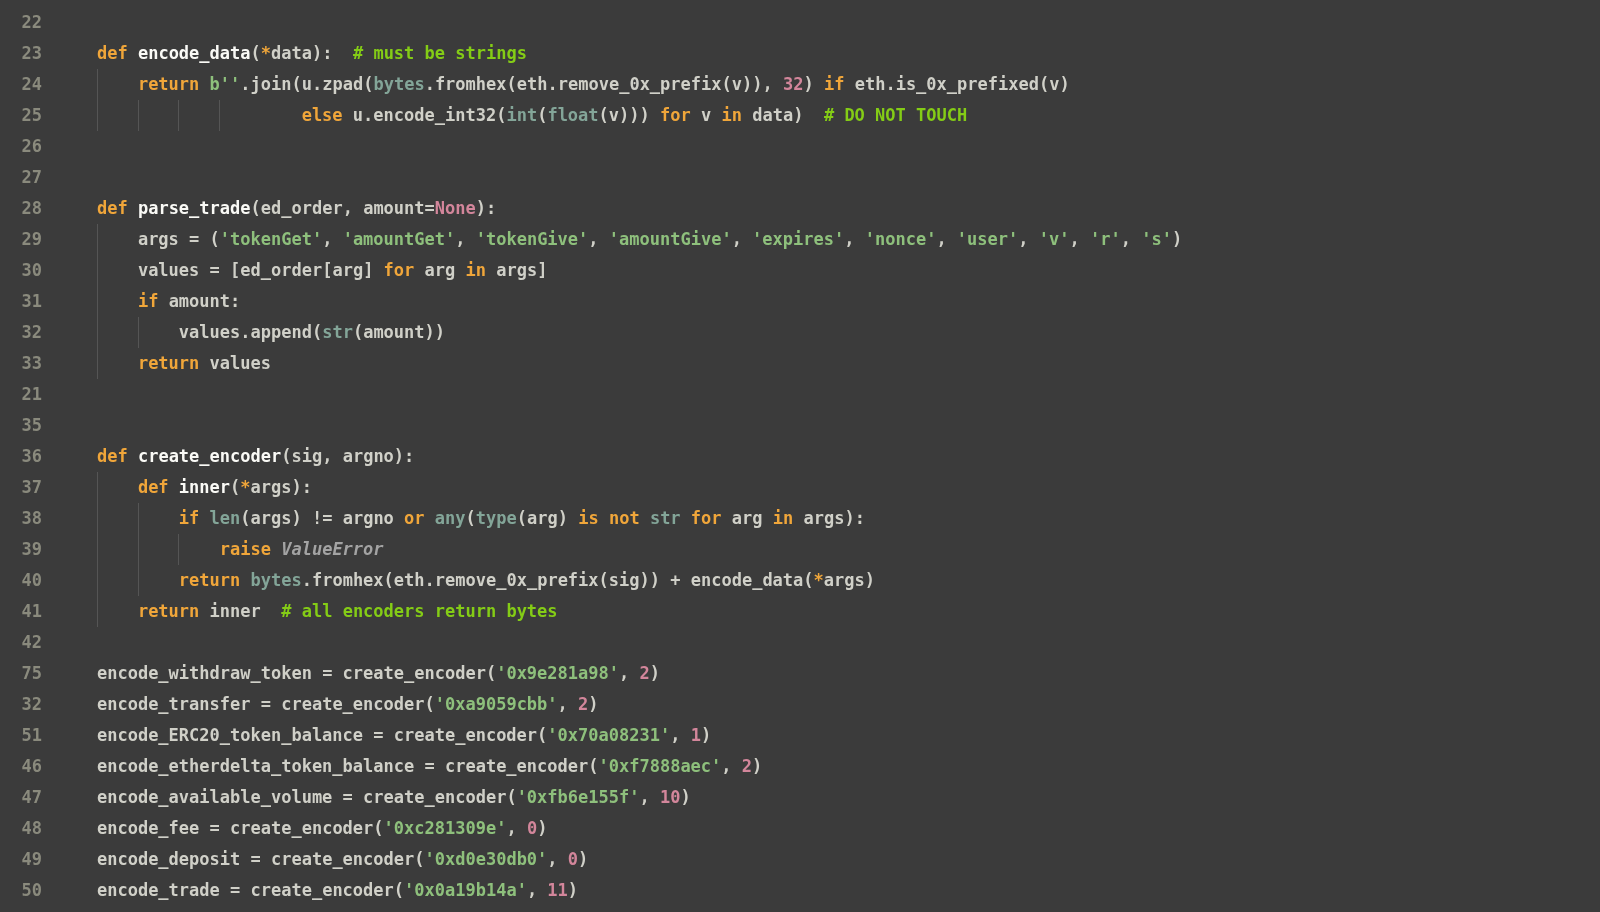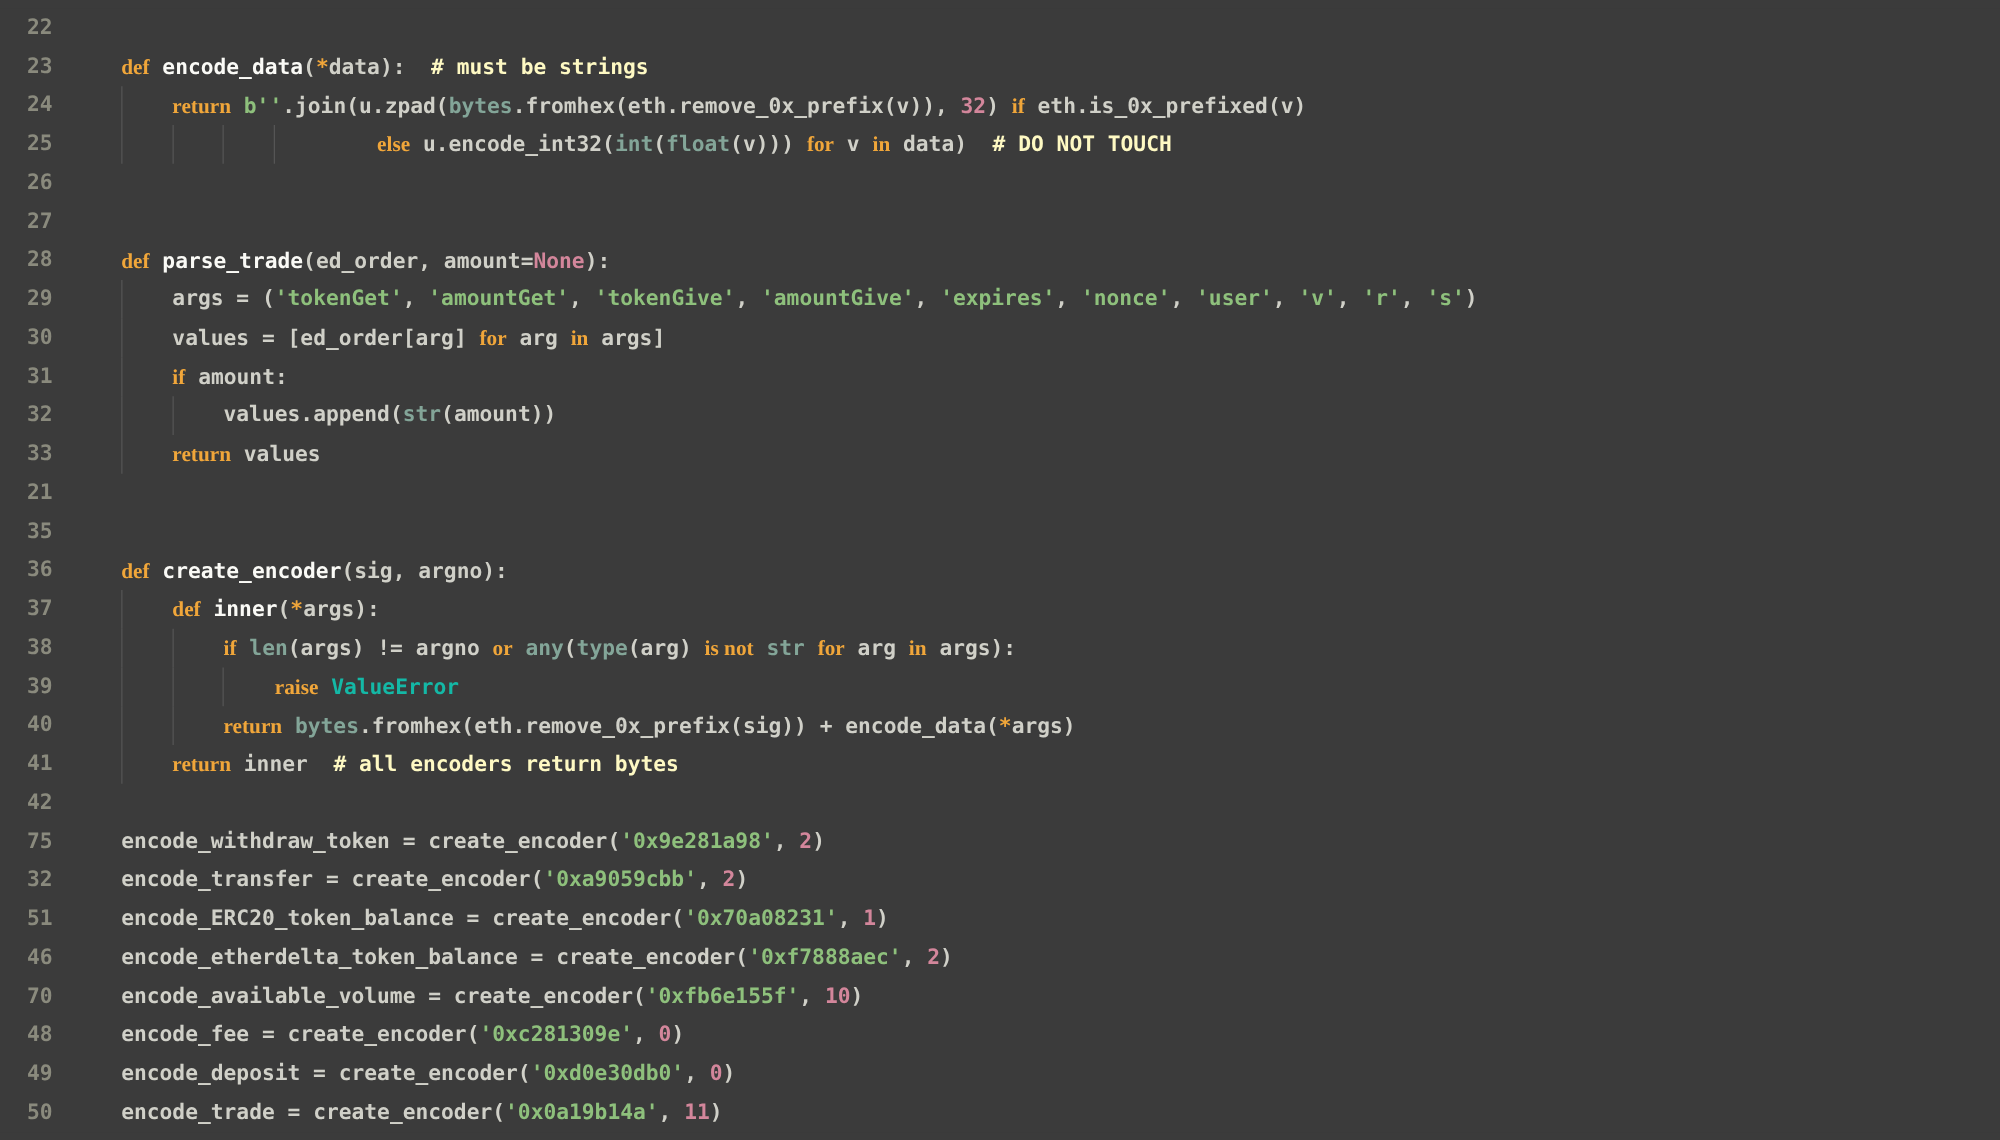--- a/index.html
+++ b/index.html
@@ -44,32 +44,32 @@
     position: relative;
   }
   .indent-guide {
     position: absolute;
     top: 0;
     bottom: 0;
     width: 1px;
     background: #555;
   }
   
-  .kw      { color: #f0a63a; font-family: Liberation Serif, serif; }   
+  .kw      { color: #f0a63a; }   
   .fn      { color: #fafaf6; }   
   .id      { color: #d0d0c8; }   
   .param   { color: #d0d0c8; }   
   .str     { color: #8ec07c; }   
   .num     { color: #d3869b; }   
   .builtin { color: #83a598; }   
   .const   { color: #d3869b; }   
   .op      { color: #d0d0c8; }   
-  .comment { color: #fef9c3; }   
+  .comment { color: #84cc16; }   
   .star    { color: #f0a63a; }
-  .err     { color: #14b8a6; }   
+  .err     { color: #a3a3a3; font-style: italic; }   
 </style>
 </head>
 <body>
 
 <div class="editor">
   <div class="gutter" id="gutter">
       <div class="ln">22</div>
       <div class="ln">23</div>
       <div class="ln">24</div>
       <div class="ln">25</div>
@@ -87,19 +87,19 @@
       <div class="ln">37</div>
       <div class="ln">38</div>
       <div class="ln">39</div>
       <div class="ln">40</div>
       <div class="ln">41</div>
       <div class="ln">42</div>
       <div class="ln">75</div>
       <div class="ln">32</div>
       <div class="ln">51</div>
       <div class="ln">46</div>
-      <div class="ln">70</div>
+      <div class="ln">47</div>
       <div class="ln">48</div>
       <div class="ln">49</div>
       <div class="ln">50</div>
     </div>
   <div class="code" id="code"><div class="line"><span style="position: relative; z-index: 1;"><span class="op">    </span></span></div><div class="line"><span style="position: relative; z-index: 1;"><span class="op">    </span><span class="kw">def</span><span class="op"> </span><span class="fn">encode_data</span><span class="op">(</span><span class="star">*</span><span class="param">data</span><span class="op">):  </span><span class="comment"># must be strings</span></span></div><div class="line"><div class="indent-guide" style="left: 40.8px;"></div><span style="position: relative; z-index: 1;"><span class="op">        </span><span class="kw">return</span><span class="op"> </span><span class="str">b''</span><span class="op">.</span><span class="id">join</span><span class="op">(</span><span class="id">u</span><span class="op">.</span><span class="id">zpad</span><span class="op">(</span><span class="builtin">bytes</span><span class="op">.</span><span class="id">fromhex</span><span class="op">(</span><span class="id">eth</span><span class="op">.</span><span class="id">remove_0x_prefix</span><span class="op">(</span><span class="id">v</span><span class="op">)), </span><span class="num">32</span><span class="op">) </span><span class="kw">if</span><span class="op"> </span><span class="id">eth</span><span class="op">.</span><span class="id">is_0x_prefixed</span><span class="op">(</span><span class="id">v</span><span class="op">)</span></span></div><div class="line"><div class="indent-guide" style="left: 40.8px;"></div><div class="indent-guide" style="left: 81.6px;"></div><div class="indent-guide" style="left: 122.4px;"></div><div class="indent-guide" style="left: 163.2px;"></div><span style="position: relative; z-index: 1;"><span class="op">                        </span><span class="kw">else</span><span class="op"> </span><span class="id">u</span><span class="op">.</span><span class="id">encode_int32</span><span class="op">(</span><span class="builtin">int</span><span class="op">(</span><span class="builtin">float</span><span class="op">(</span><span class="id">v</span><span class="op">))) </span><span class="kw">for</span><span class="op"> </span><span class="id">v</span><span class="op"> </span><span class="kw">in</span><span class="op"> </span><span class="id">data</span><span class="op">)  </span><span class="comment"># DO NOT TOUCH</span></span></div><div class="line"><span style="position: relative; z-index: 1;"><span class="op"></span></span></div><div class="line"><span style="position: relative; z-index: 1;"><span class="op"></span></span></div><div class="line"><span style="position: relative; z-index: 1;"><span class="op">    </span><span class="kw">def</span><span class="op"> </span><span class="fn">parse_trade</span><span class="op">(</span><span class="param">ed_order</span><span class="op">, </span><span class="param">amount</span><span class="op">=</span><span class="const">None</span><span class="op">):</span></span></div><div class="line"><div class="indent-guide" style="left: 40.8px;"></div><span style="position: relative; z-index: 1;"><span class="op">        </span><span class="id">args</span><span class="op"> = (</span><span class="str">'tokenGet'</span><span class="op">, </span><span class="str">'amountGet'</span><span class="op">, </span><span class="str">'tokenGive'</span><span class="op">, </span><span class="str">'amountGive'</span><span class="op">, </span><span class="str">'expires'</span><span class="op">, </span><span class="str">'nonce'</span><span class="op">, </span><span class="str">'user'</span><span class="op">, </span><span class="str">'v'</span><span class="op">, </span><span class="str">'r'</span><span class="op">, </span><span class="str">'s'</span><span class="op">)</span></span></div><div class="line"><div class="indent-guide" style="left: 40.8px;"></div><span style="position: relative; z-index: 1;"><span class="op">        </span><span class="id">values</span><span class="op"> = [</span><span class="id">ed_order</span><span class="op">[</span><span class="id">arg</span><span class="op">] </span><span class="kw">for</span><span class="op"> </span><span class="id">arg</span><span class="op"> </span><span class="kw">in</span><span class="op"> </span><span class="id">args</span><span class="op">]</span></span></div><div class="line"><div class="indent-guide" style="left: 40.8px;"></div><span style="position: relative; z-index: 1;"><span class="op">        </span><span class="kw">if</span><span class="op"> </span><span class="id">amount</span><span class="op">:</span></span></div><div class="line"><div class="indent-guide" style="left: 40.8px;"></div><div class="indent-guide" style="left: 81.6px;"></div><span style="position: relative; z-index: 1;"><span class="op">            </span><span class="id">values</span><span class="op">.</span><span class="id">append</span><span class="op">(</span><span class="builtin">str</span><span class="op">(</span><span class="id">amount</span><span class="op">))</span></span></div><div class="line"><div class="indent-guide" style="left: 40.8px;"></div><span style="position: relative; z-index: 1;"><span class="op">        </span><span class="kw">return</span><span class="op"> </span><span class="id">values</span></span></div><div class="line"><span style="position: relative; z-index: 1;"><span class="op"></span></span></div><div class="line"><span style="position: relative; z-index: 1;"><span class="op"></span></span></div><div class="line"><span style="position: relative; z-index: 1;"><span class="op">    </span><span class="kw">def</span><span class="op"> </span><span class="fn">create_encoder</span><span class="op">(</span><span class="param">sig</span><span class="op">, </span><span class="param">argno</span><span class="op">):</span></span></div><div class="line"><div class="indent-guide" style="left: 40.8px;"></div><span style="position: relative; z-index: 1;"><span class="op">        </span><span class="kw">def</span><span class="op"> </span><span class="fn">inner</span><span class="op">(</span><span class="star">*</span><span class="param">args</span><span class="op">):</span></span></div><div class="line"><div class="indent-guide" style="left: 40.8px;"></div><div class="indent-guide" style="left: 81.6px;"></div><span style="position: relative; z-index: 1;"><span class="op">            </span><span class="kw">if</span><span class="op"> </span><span class="builtin">len</span><span class="op">(</span><span class="id">args</span><span class="op">) != </span><span class="id">argno</span><span class="op"> </span><span class="kw">or</span><span class="op"> </span><span class="builtin">any</span><span class="op">(</span><span class="builtin">type</span><span class="op">(</span><span class="id">arg</span><span class="op">) </span><span class="kw">is not</span><span class="op"> </span><span class="builtin">str</span><span class="op"> </span><span class="kw">for</span><span class="op"> </span><span class="id">arg</span><span class="op"> </span><span class="kw">in</span><span class="op"> </span><span class="id">args</span><span class="op">):</span></span></div><div class="line"><div class="indent-guide" style="left: 40.8px;"></div><div class="indent-guide" style="left: 81.6px;"></div><div class="indent-guide" style="left: 122.4px;"></div><span style="position: relative; z-index: 1;"><span class="op">                </span><span class="kw">raise</span><span class="op"> </span><span class="err">ValueError</span></span></div><div class="line"><div class="indent-guide" style="left: 40.8px;"></div><div class="indent-guide" style="left: 81.6px;"></div><span style="position: relative; z-index: 1;"><span class="op">            </span><span class="kw">return</span><span class="op"> </span><span class="builtin">bytes</span><span class="op">.</span><span class="id">fromhex</span><span class="op">(</span><span class="id">eth</span><span class="op">.</span><span class="id">remove_0x_prefix</span><span class="op">(</span><span class="id">sig</span><span class="op">)) + </span><span class="id">encode_data</span><span class="op">(</span><span class="star">*</span><span class="id">args</span><span class="op">)</span></span></div><div class="line"><div class="indent-guide" style="left: 40.8px;"></div><span style="position: relative; z-index: 1;"><span class="op">        </span><span class="kw">return</span><span class="op"> </span><span class="id">inner</span><span class="op">  </span><span class="comment"># all encoders return bytes</span></span></div><div class="line"><span style="position: relative; z-index: 1;"><span class="op"></span></span></div><div class="line"><span style="position: relative; z-index: 1;"><span class="op">    </span><span class="id">encode_withdraw_token</span><span class="op"> = </span><span class="id">create_encoder</span><span class="op">(</span><span class="str">'0x9e281a98'</span><span class="op">, </span><span class="num">2</span><span class="op">)</span></span></div><div class="line"><span style="position: relative; z-index: 1;"><span class="op">    </span><span class="id">encode_transfer</span><span class="op"> = </span><span class="id">create_encoder</span><span class="op">(</span><span class="str">'0xa9059cbb'</span><span class="op">, </span><span class="num">2</span><span class="op">)</span></span></div><div class="line"><span style="position: relative; z-index: 1;"><span class="op">    </span><span class="id">encode_ERC20_token_balance</span><span class="op"> = </span><span class="id">create_encoder</span><span class="op">(</span><span class="str">'0x70a08231'</span><span class="op">, </span><span class="num">1</span><span class="op">)</span></span></div><div class="line"><span style="position: relative; z-index: 1;"><span class="op">    </span><span class="id">encode_etherdelta_token_balance</span><span class="op"> = </span><span class="id">create_encoder</span><span class="op">(</span><span class="str">'0xf7888aec'</span><span class="op">, </span><span class="num">2</span><span class="op">)</span></span></div><div class="line"><span style="position: relative; z-index: 1;"><span class="op">    </span><span class="id">encode_available_volume</span><span class="op"> = </span><span class="id">create_encoder</span><span class="op">(</span><span class="str">'0xfb6e155f'</span><span class="op">, </span><span class="num">10</span><span class="op">)</span></span></div><div class="line"><span style="position: relative; z-index: 1;"><span class="op">    </span><span class="id">encode_fee</span><span class="op"> = </span><span class="id">create_encoder</span><span class="op">(</span><span class="str">'0xc281309e'</span><span class="op">, </span><span class="num">0</span><span class="op">)</span></span></div><div class="line"><span style="position: relative; z-index: 1;"><span class="op">    </span><span class="id">encode_deposit</span><span class="op"> = </span><span class="id">create_encoder</span><span class="op">(</span><span class="str">'0xd0e30db0'</span><span class="op">, </span><span class="num">0</span><span class="op">)</span></span></div><div class="line"><span style="position: relative; z-index: 1;"><span class="op">    </span><span class="id">encode_trade</span><span class="op"> = </span><span class="id">create_encoder</span><span class="op">(</span><span class="str">'0x0a19b14a'</span><span class="op">, </span><span class="num">11</span><span class="op">)</span></span></div></div>
 </div>
 
 </body></html>

